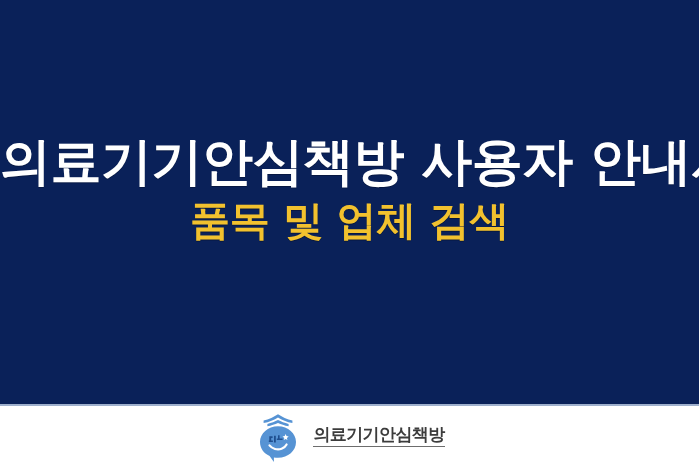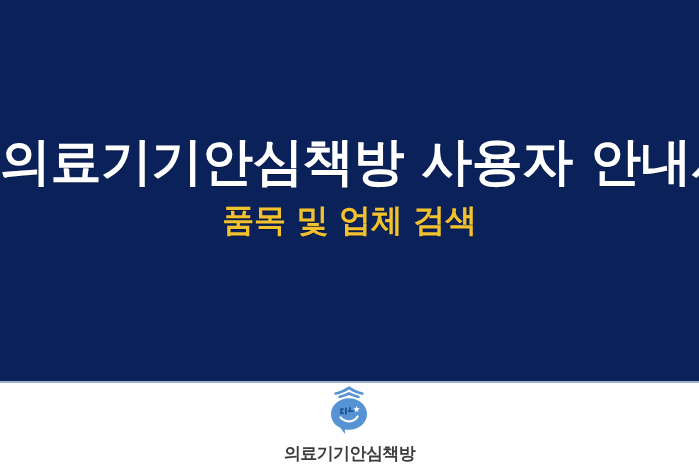--- a/index.html
+++ b/index.html
@@ -54,21 +54,21 @@
     font-weight: 700;
     letter-spacing: -0.5px;
     white-space: nowrap;
     text-shadow: 0 1px 0 rgba(0,0,0,0.25);
   }
 
   .title-sub {
     display: block;
     margin-top: 4px;
     color: #f2c12e;
-    font-size: 32px;
+    font-size: 40px;
     line-height: 48px;
     font-weight: 700;
     letter-spacing: -0.3px;
     white-space: nowrap;
     text-shadow: 0 1px 0 rgba(0,0,0,0.28);
   }
 
   
   .hero-rule {
     width: 100%;
@@ -81,21 +81,20 @@
     flex: 1 1 auto;
     width: 100%;
     background: #ffffff;
     display: flex;
     align-items: center;
     justify-content: center;
   }
 
   .brand {
     display: flex;
-    flex-direction: column;
     align-items: center;
     gap: 11px;
     transform: translateY(1px);
   }
 
   .brand-mark {
     width: 48px;
     height: 50px;
     position: relative;
     flex: 0 0 auto;

